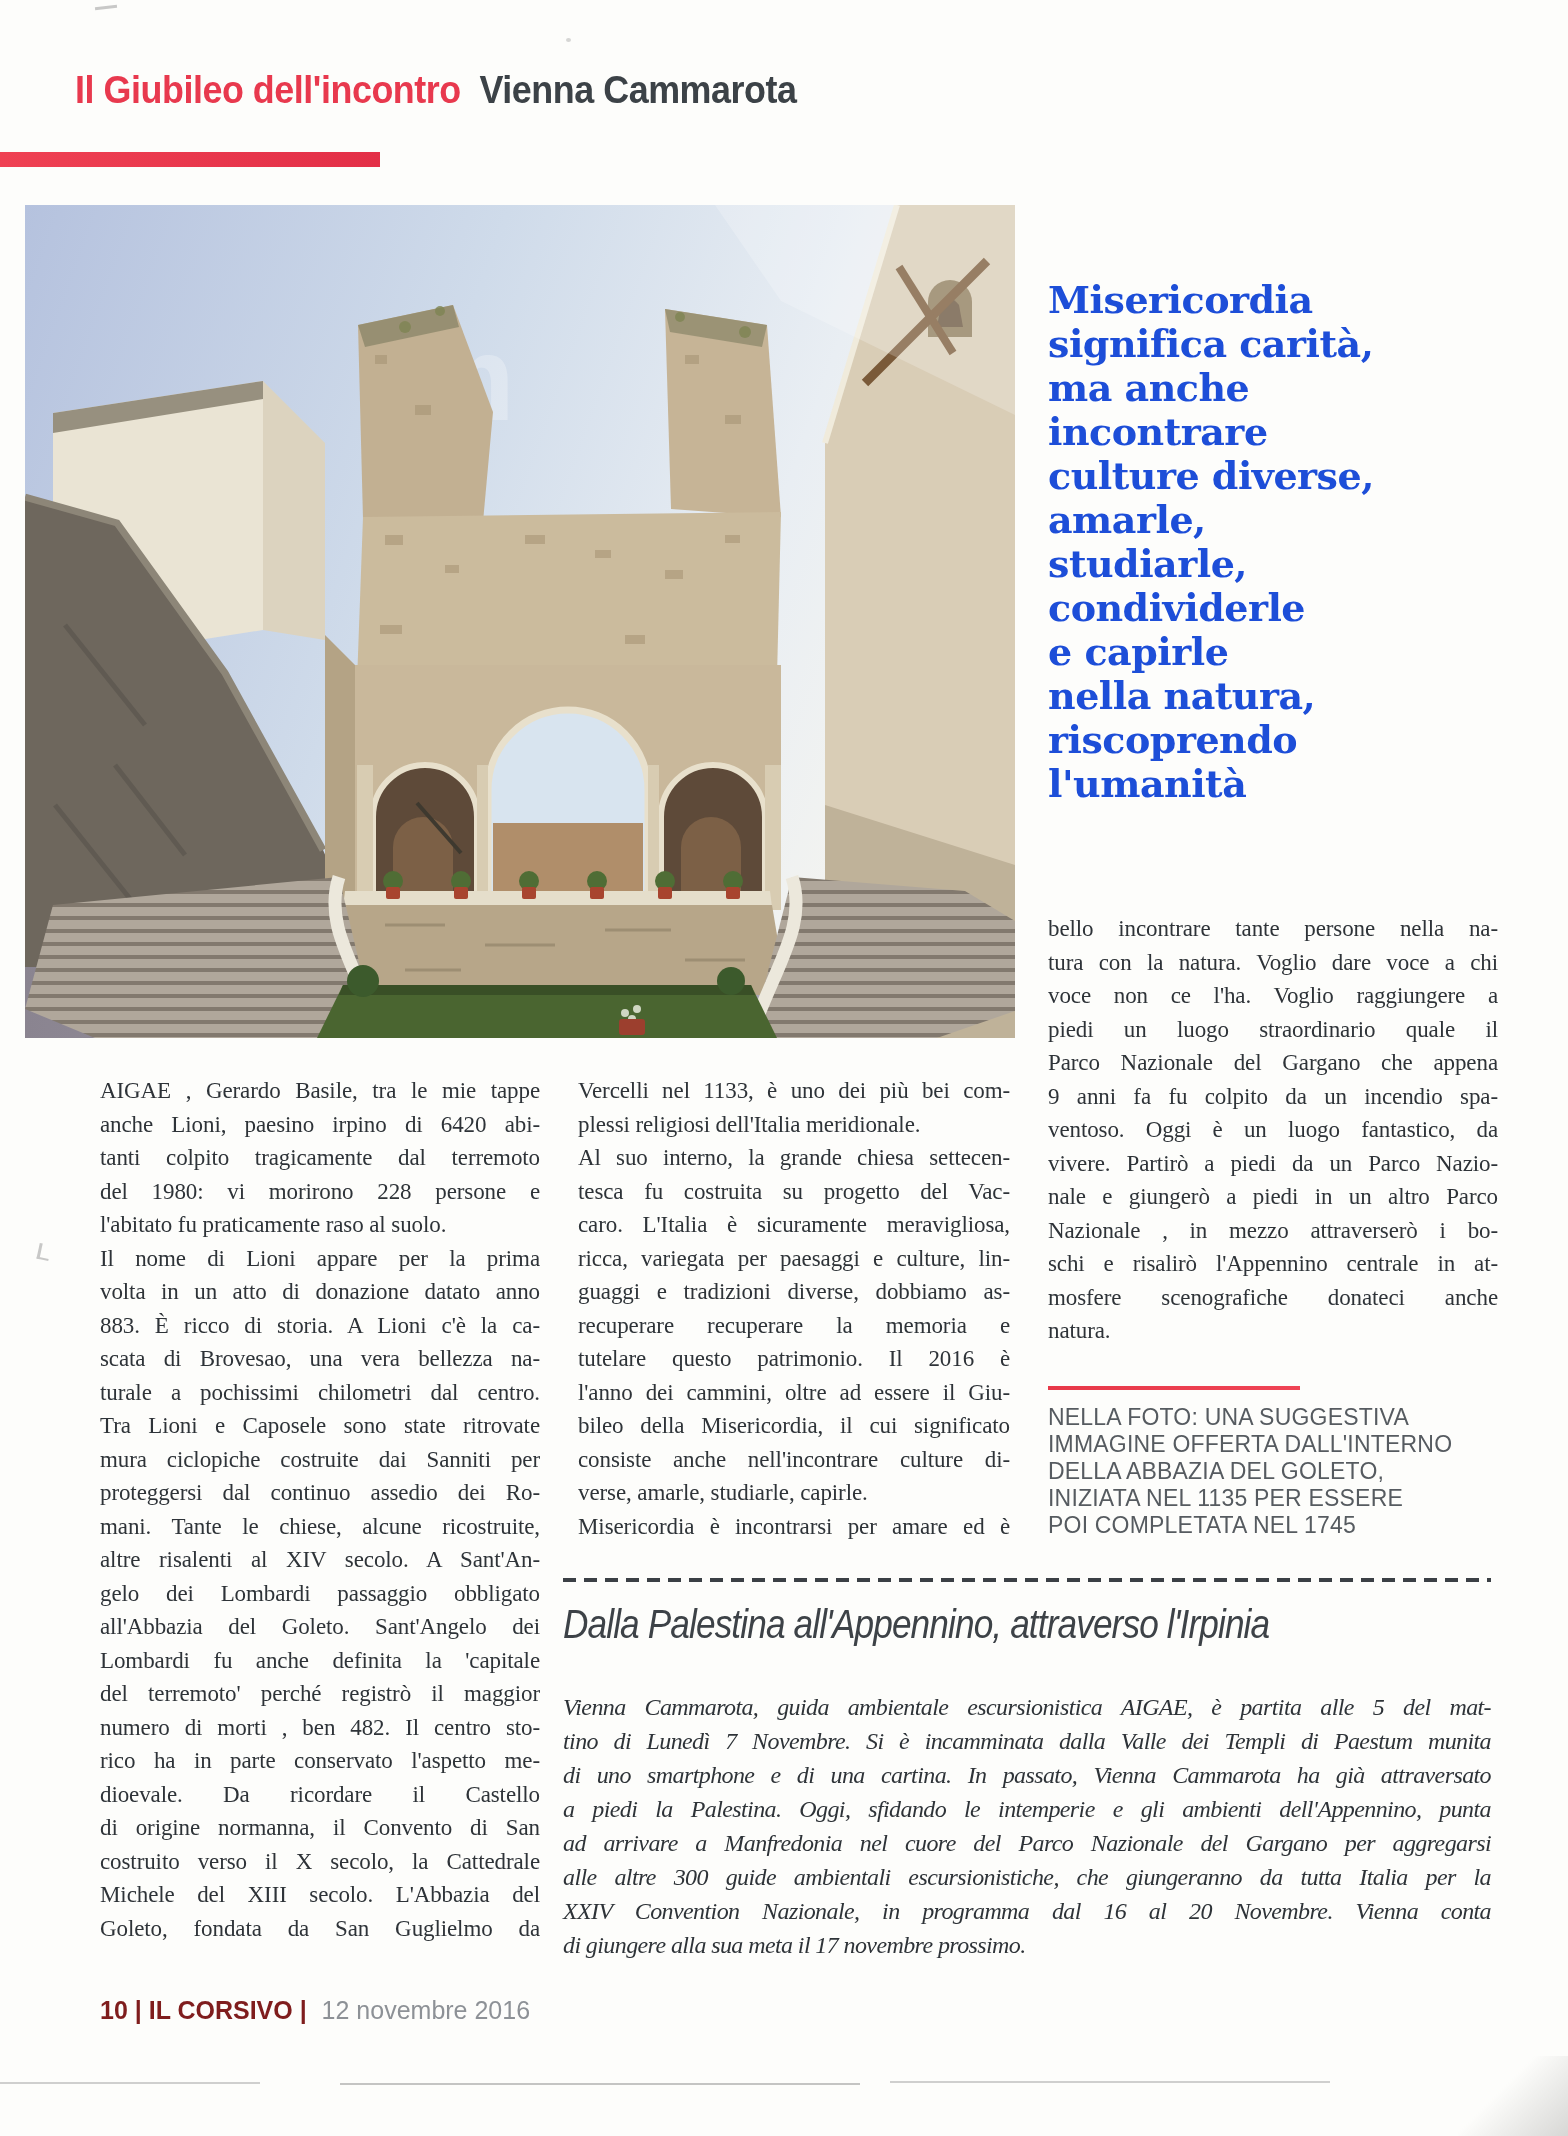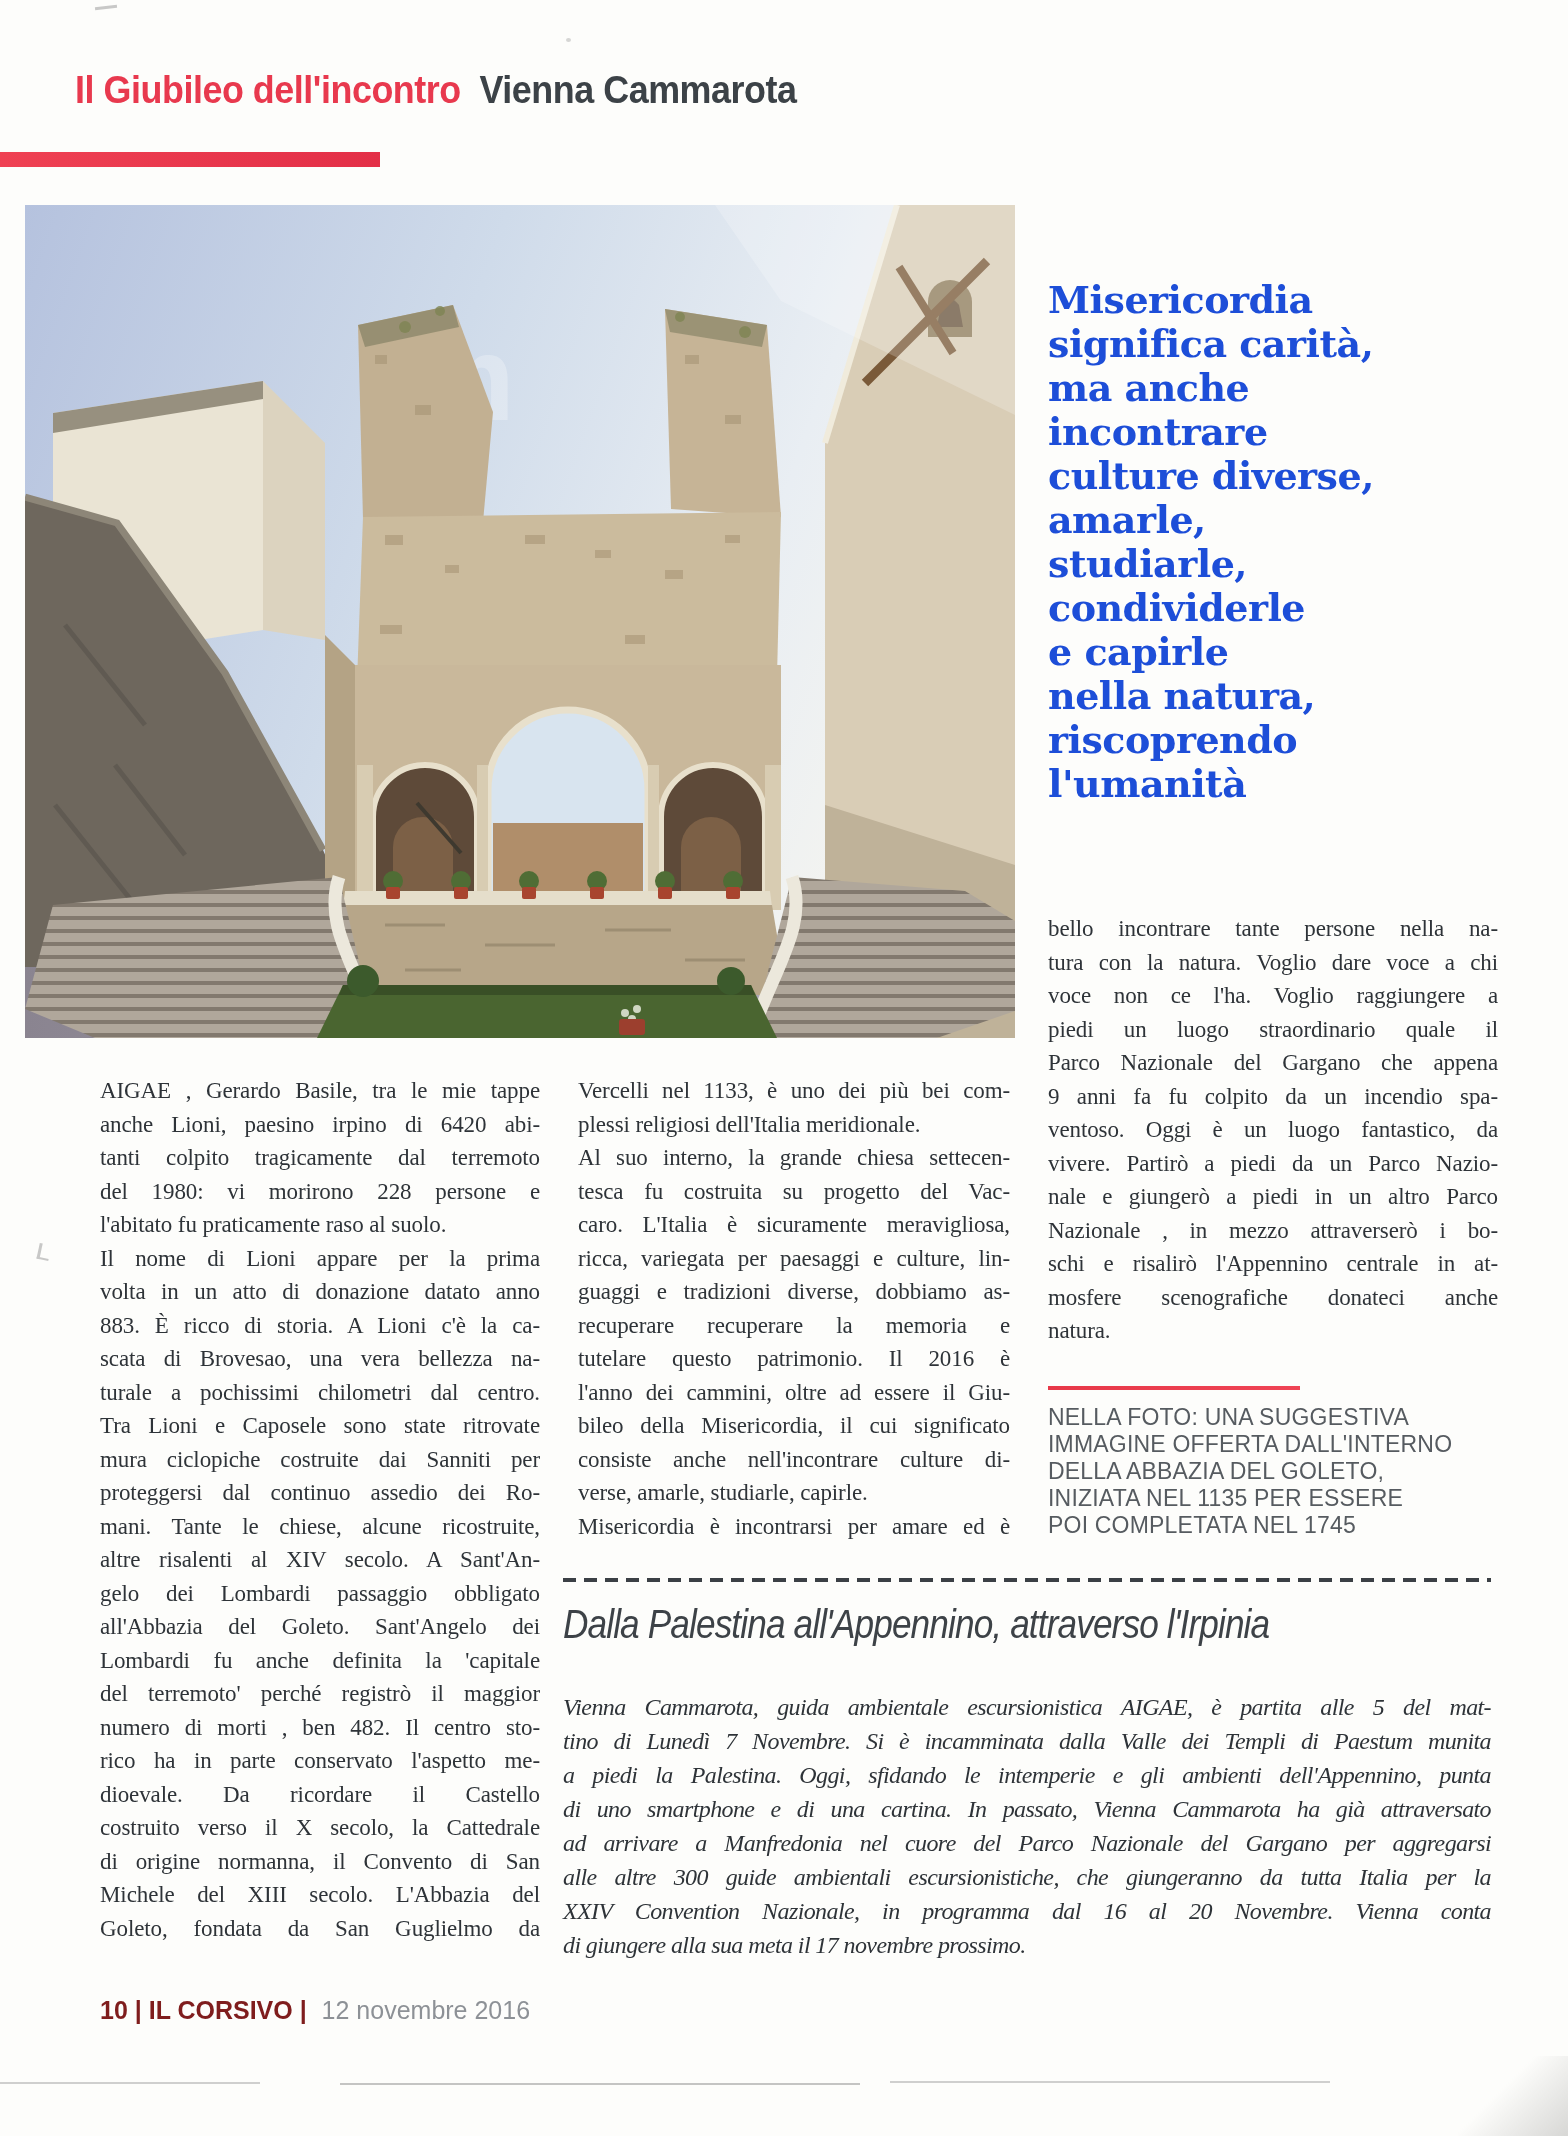--- a/index.html
+++ b/index.html
@@ -269,22 +269,22 @@
       <div class="jline">proteggersi dal continuo assedio dei Ro-</div>
       <div class="jline">mani. Tante le chiese, alcune ricostruite,</div>
       <div class="jline">altre risalenti al XIV secolo. A Sant'An-</div>
       <div class="jline">gelo dei Lombardi passaggio obbligato</div>
       <div class="jline">all'Abbazia del Goleto. Sant'Angelo dei</div>
       <div class="jline">Lombardi fu anche definita la 'capitale</div>
       <div class="jline">del terremoto' perché registrò il maggior</div>
       <div class="jline">numero di morti , ben 482. Il centro sto-</div>
       <div class="jline">rico ha in parte conservato l'aspetto me-</div>
       <div class="jline">dioevale. Da ricordare il Castello</div>
+      <div class="jline">di origine normanna, il Convento di San</div>
       <div class="jline">costruito verso il X secolo, la Cattedrale</div>
-      <div class="jline">di origine normanna, il Convento di San</div>
       <div class="jline">Michele del XIII secolo. L'Abbazia del</div>
       <div class="jline">Goleto, fondata da San Guglielmo da</div>
     </div>
   <div class="col col2">
       <div class="jline">Vercelli nel 1133, è uno dei più bei com-</div>
       <div class="jline pend">plessi religiosi dell'Italia meridionale.</div>
       <div class="jline">Al suo interno, la grande chiesa settecen-</div>
       <div class="jline">tesca fu costruita su progetto del Vac-</div>
       <div class="jline">caro. L'Italia è sicuramente meravigliosa,</div>
       <div class="jline">ricca, variegata per paesaggi e culture, lin-</div>
@@ -318,22 +318,22 @@
 IMMAGINE OFFERTA DALL'INTERNO
 DELLA ABBAZIA DEL GOLETO,
 INIZIATA NEL 1135 PER ESSERE
 POI COMPLETATA NEL 1745</div>
 
   <div class="divider"></div>
   <div class="section-heading">Dalla Palestina all'Appennino, attraverso l'Irpinia</div>
   <div class="section-par">
       <div class="jline">Vienna Cammarota, guida ambientale escursionistica AIGAE, è partita alle 5 del mat-</div>
       <div class="jline">tino di Lunedì 7 Novembre. Si è incamminata dalla Valle dei Templi di Paestum munita</div>
+      <div class="jline">di uno smartphone e di una cartina. In passato, Vienna Cammarota ha già attraversato</div>
       <div class="jline">a piedi la Palestina. Oggi, sfidando le intemperie e gli ambienti dell'Appennino, punta</div>
-      <div class="jline">di uno smartphone e di una cartina. In passato, Vienna Cammarota ha già attraversato</div>
       <div class="jline">ad arrivare a Manfredonia nel cuore del Parco Nazionale del Gargano per aggregarsi</div>
       <div class="jline">alle altre 300 guide ambientali escursionistiche, che giungeranno da tutta Italia per la</div>
       <div class="jline">XXIV Convention Nazionale, in programma dal 16 al 20 Novembre. Vienna conta</div>
       <div class="jline pend">di giungere alla sua meta il 17 novembre prossimo.</div>
     </div>
 
   <div class="footer">
     <span class="f-left">10 | IL CORSIVO |</span>
     <span class="f-date">12 novembre 2016</span>
   </div>

